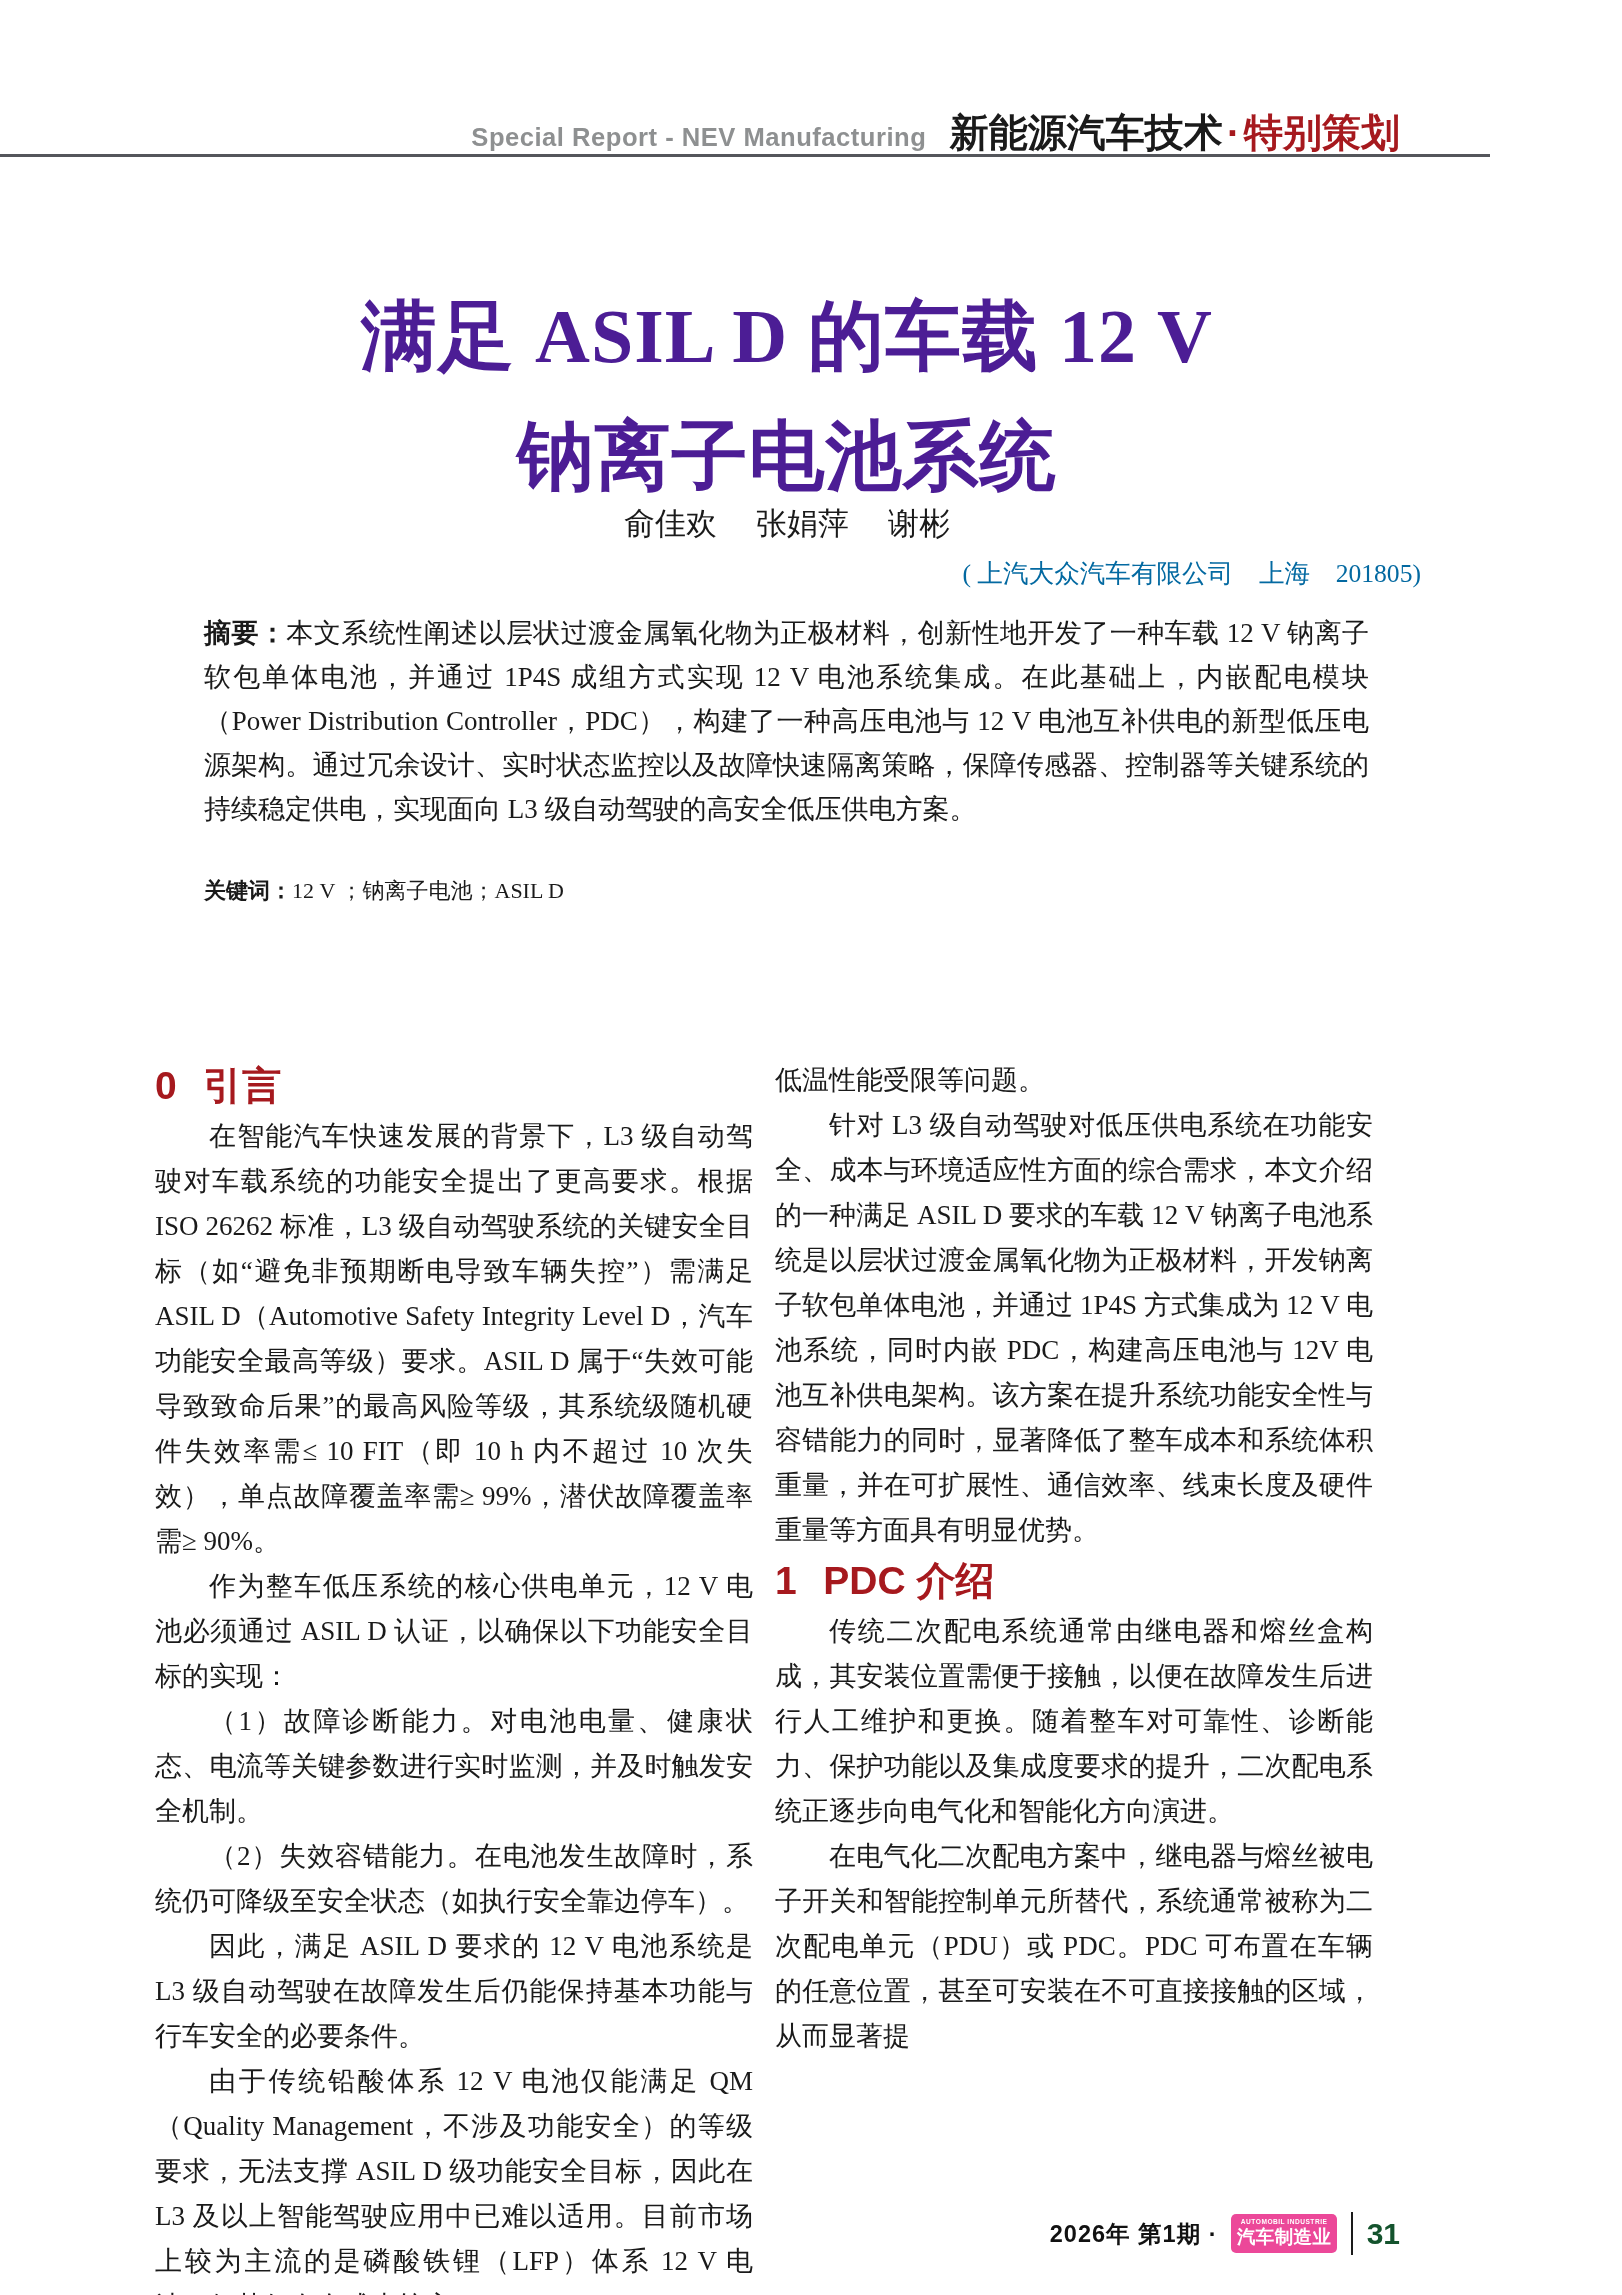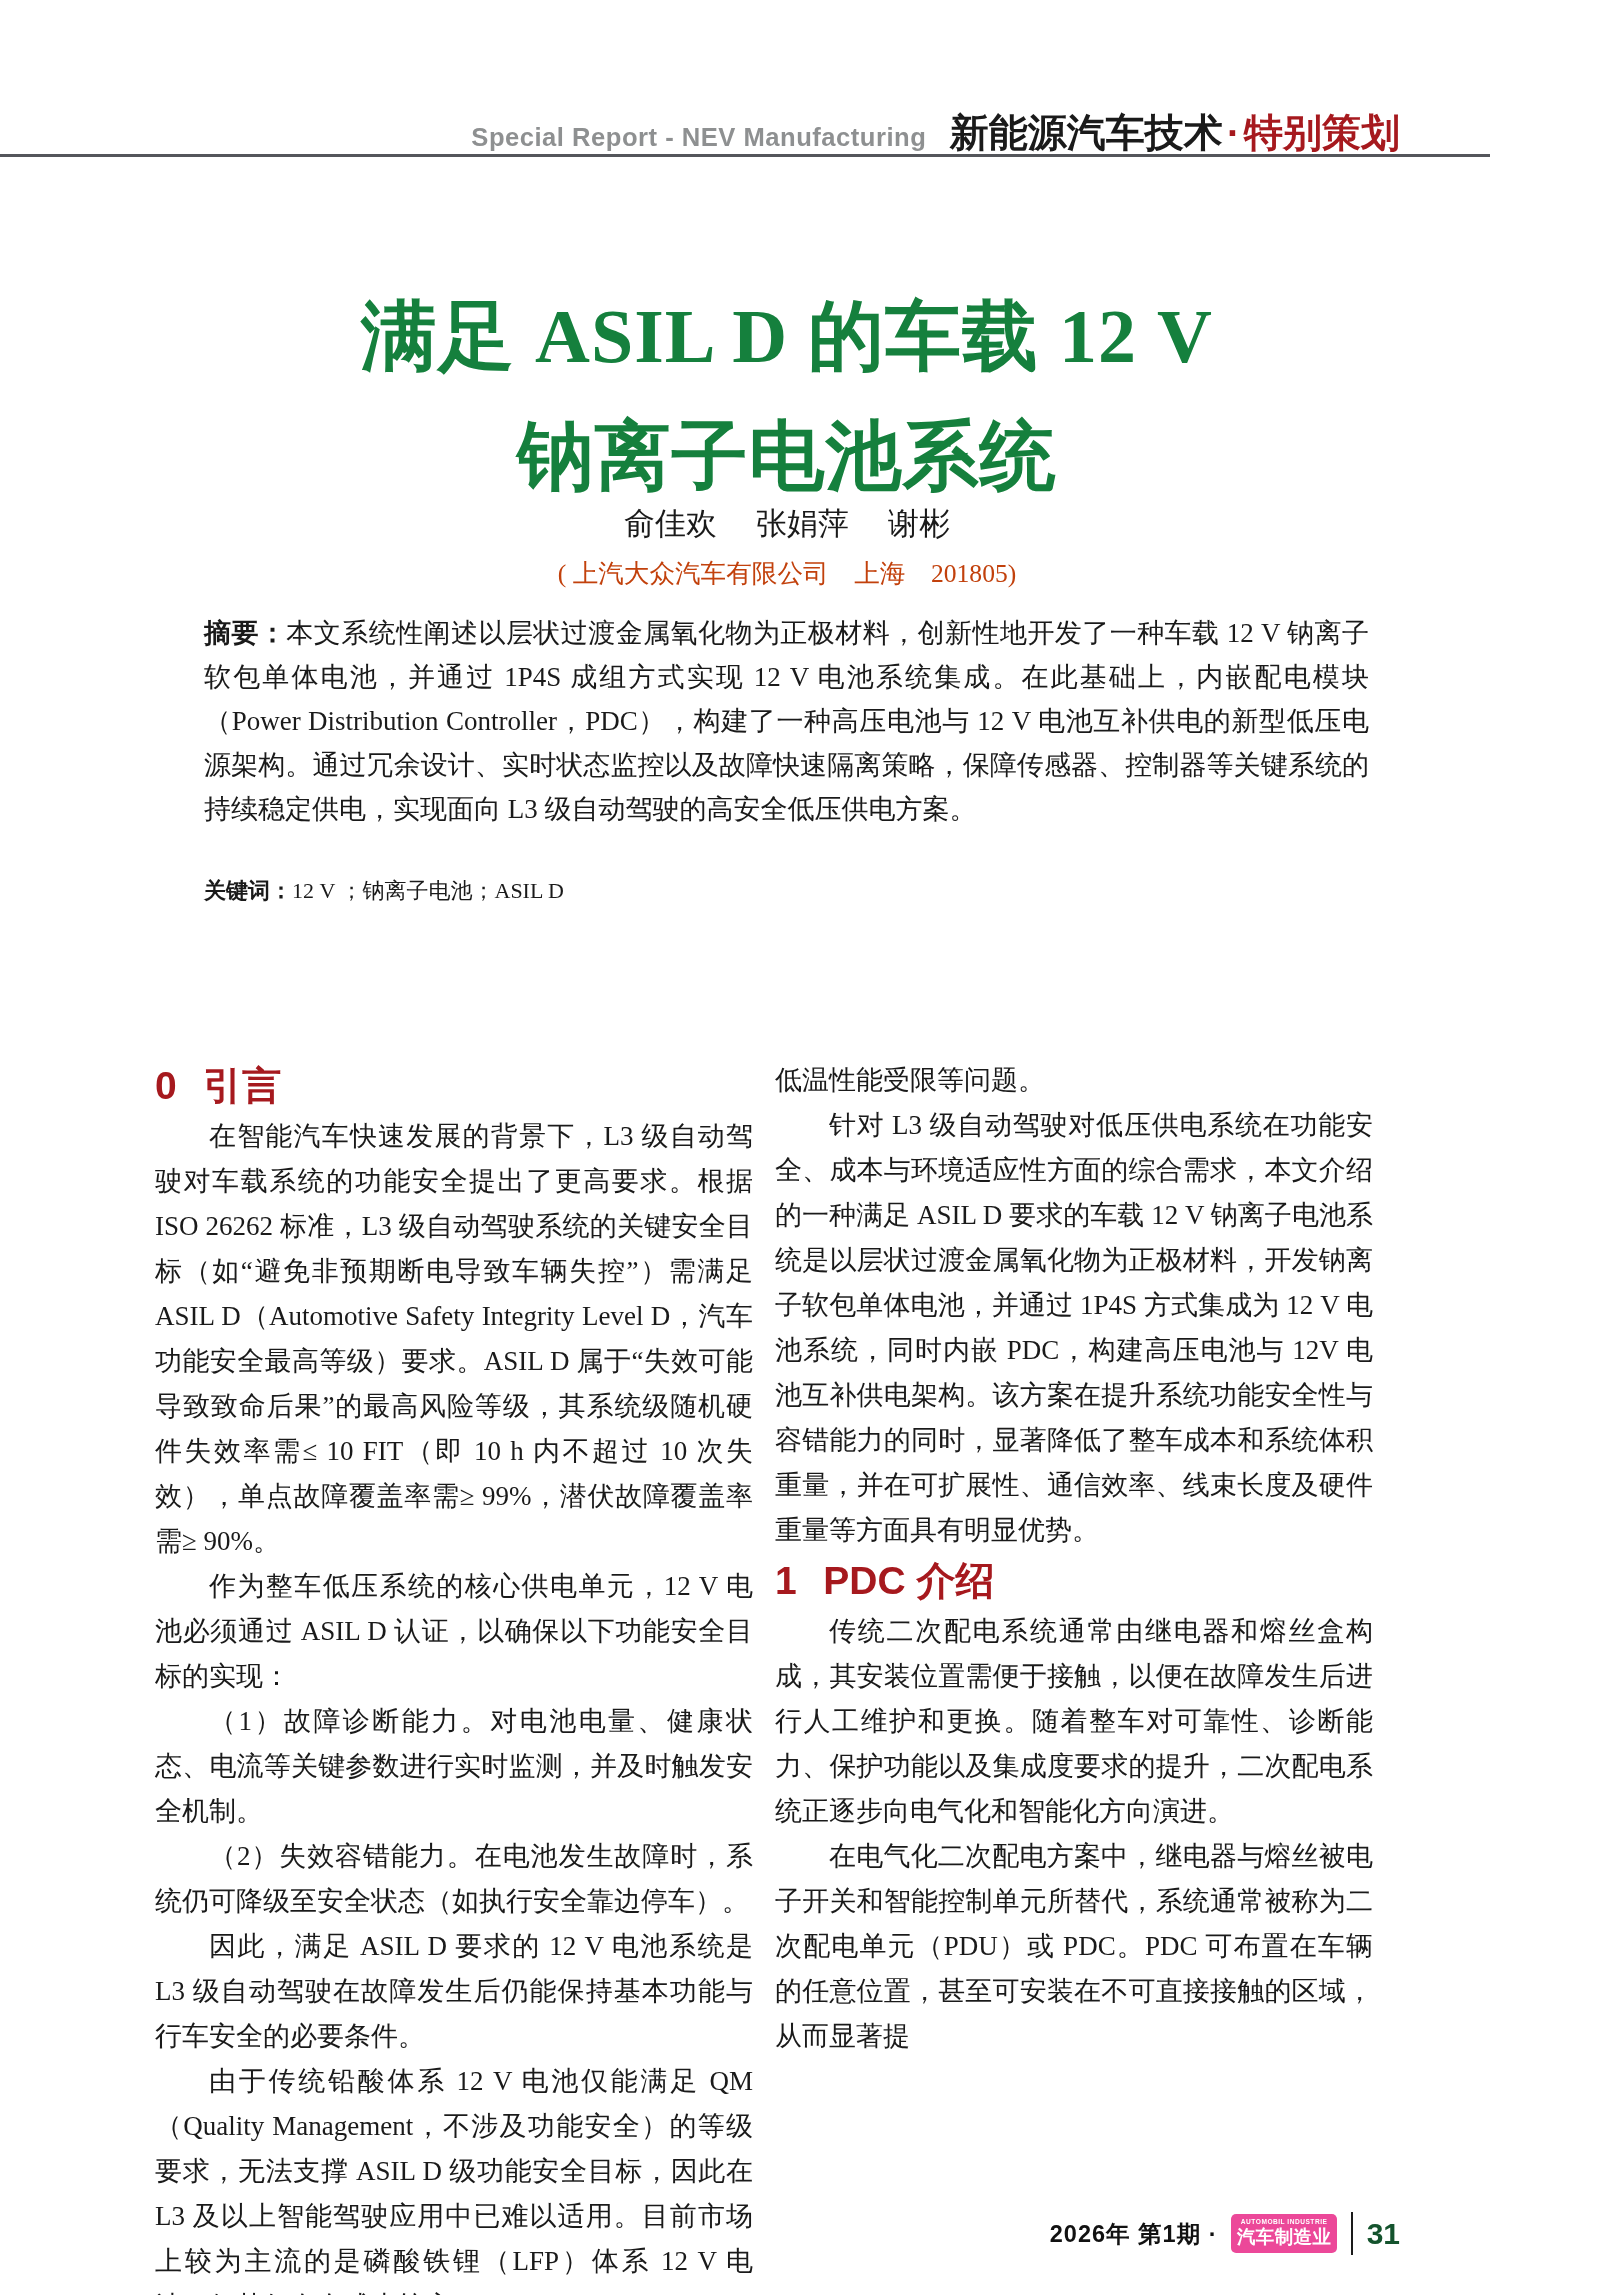--- a/index.html
+++ b/index.html
@@ -29,31 +29,31 @@
   }
   .kicker-highlight{
     font-family:"Liberation Sans",sans-serif;font-weight:bold;
     font-size:39px;color:#a6191e;
   }
   .header-rule{position:absolute;left:0;top:154px;width:1490px;height:2.6px;background:#54565b;}
 
   
   .title-block{
     position:absolute;left:153px;top:276px;width:1268px;
-    text-align:center;font-weight:bold;font-size:76px;line-height:120px;color:#15803d;
+    text-align:center;font-weight:bold;font-size:76px;line-height:120px;color:#4c1d95;
     letter-spacing:1px;
   }
   .authors{
     position:absolute;left:153px;top:503px;width:1268px;
     display:flex;justify-content:center;gap:39px;
     font-size:31px;color:#1a1a1a;
   }
   .affiliation{
     position:absolute;left:153px;top:556px;width:1268px;
-    text-align:center;font-size:25.6px;color:#c2410c;
+    text-align:right;font-size:25.6px;color:#0369a1;
   }
 
   
   .abstract{
     position:absolute;left:204px;top:611px;width:1165px;
     font-size:27px;line-height:44px;text-align:justify;color:#1a1a1a;
   }
   .keywords{
     position:absolute;left:204px;top:869px;width:1165px;
     font-size:22px;line-height:44px;color:#1a1a1a;

